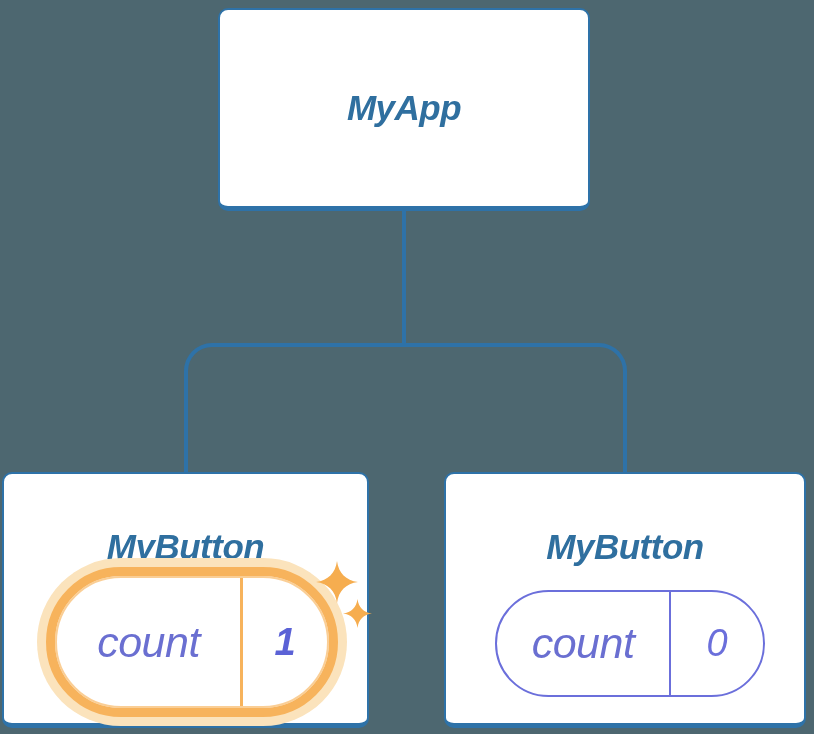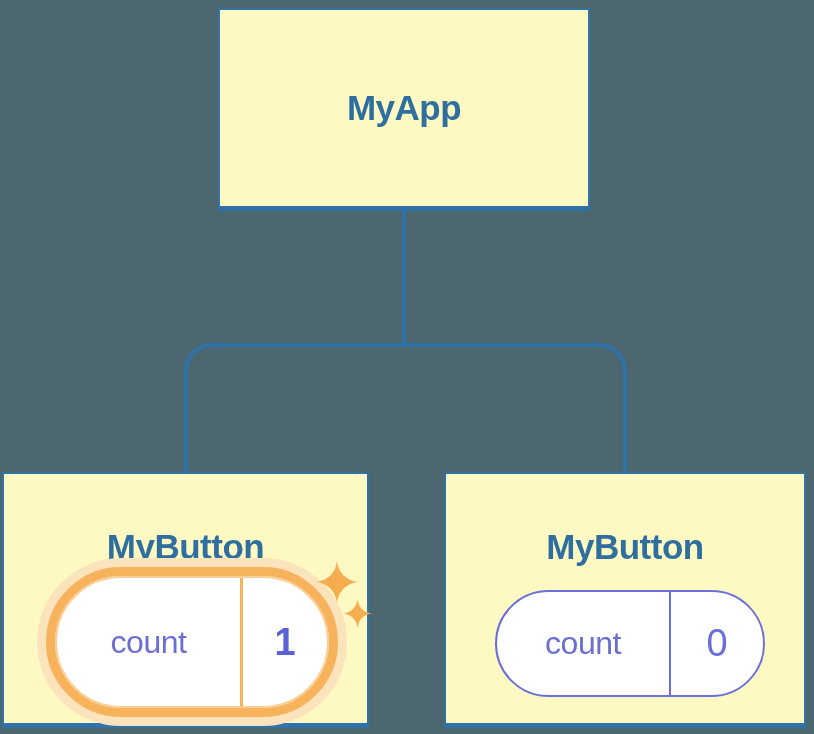--- a/index.html
+++ b/index.html
@@ -12,24 +12,25 @@
   }
   .canvas {
     position: absolute;
     width: 814px; height: 734px;
     left: 0; top: 0;
   }
 
   
   .node-card {
     position: absolute;
-    background: #fef9c3;
+    background: #ffffff;
     border: 2px solid #2e72a8;
     border-bottom-width: 5px;
-    border-radius: 2px;
+    border-radius: 10px;
+    font-style: italic;
   }
   .card-root   { left: 218px; top: 8px;   width: 372px; height: 203px; }
   .card-left   { left: 2px;   top: 472px; width: 367px; height: 256px; }
   .card-right  { left: 444px; top: 472px; width: 362px; height: 256px; }
 
   .node-title {
     position: absolute;
     left: 0; right: 0;
     text-align: center;
     color: #2f6f9f;
@@ -92,21 +93,21 @@
     display: flex;
     align-items: center;
     justify-content: center;
   }
   .pill-cell-key { flex: 1; }
   .pill-cell-val-left  { width: 84px; }
   .pill-cell-val-right { width: 92px; }
 
   .pill-key {
     color: #6a6fd1;
-    font-size: 32px;
+    font-size: 43px;
     letter-spacing: -0.5px;
   }
   .pill-value {
     color: #6b6fdb;
     font-size: 38px;
   }
   .pill-value.emph {
     color: #5b62d6;
     font-weight: 700;
   }

